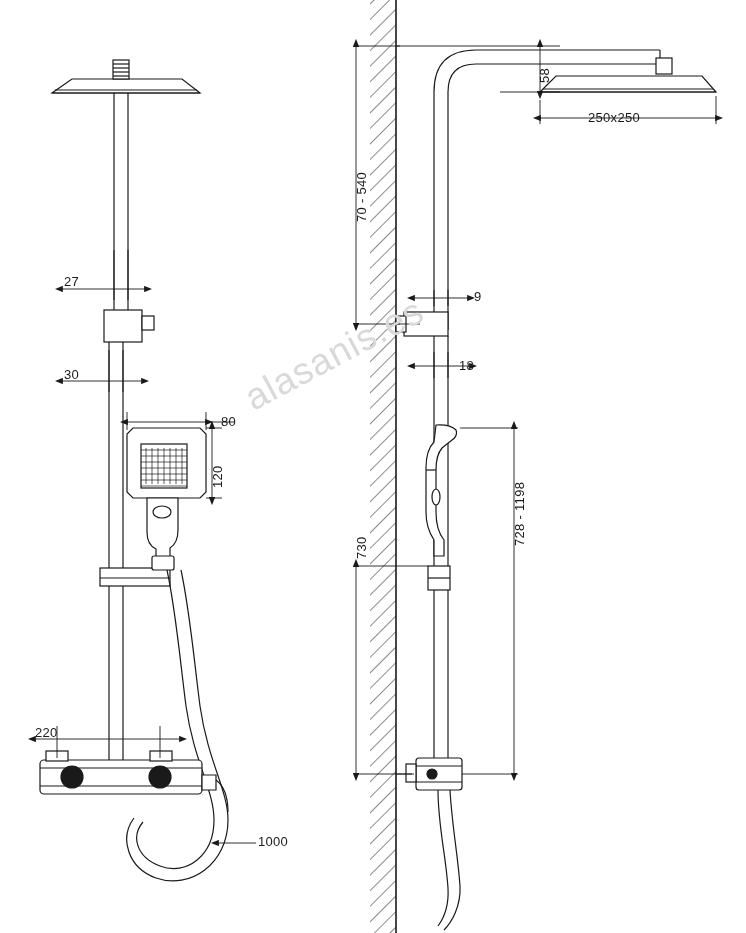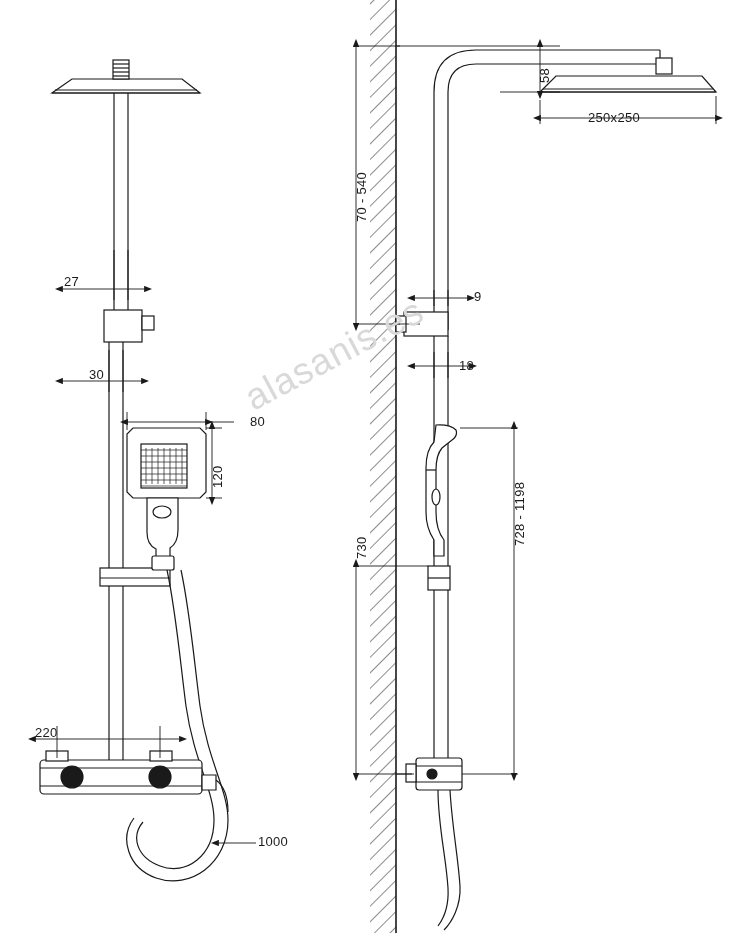--- a/index.html
+++ b/index.html
@@ -230,22 +230,22 @@
       <line x1="448" y1="290" x2="448" y2="306"></line>
       <line x1="414" y1="298" x2="468" y2="298" marker-start="url(#arrowStart)" marker-end="url(#arrowEnd)"></line>
 
       <line x1="434" y1="352" x2="434" y2="378"></line>
       <line x1="448" y1="352" x2="448" y2="378"></line>
       <line x1="414" y1="366" x2="470" y2="366" marker-start="url(#arrowStart)" marker-end="url(#arrowEnd)"></line>
     </g>
   </svg>
 
   <div class="dim-label" style="left:64px; top:274px;">27</div>
-  <div class="dim-label" style="left:64px; top:367px;margin-left:25px;">30</div>
-  <div class="dim-label" style="left:221px; top:414px;margin-left:29px;">80</div>
+  <div class="dim-label" style="left:64px; top:367px;">30</div>
+  <div class="dim-label" style="left:221px; top:414px;">80</div>
   <div class="dim-label vert" style="left:210px; top:488px;">120</div>
   <div class="dim-label" style="left:35px; top:725px;">220</div>
   <div class="dim-label" style="left:258px; top:834px;">1000</div>
 
   <div class="dim-label vert" style="left:354px; top:222px;">70 - 540</div>
   <div class="dim-label vert" style="left:354px; top:559px;">730</div>
   <div class="dim-label vert" style="left:512px; top:546px;">728 - 1198</div>
   <div class="dim-label vert" style="left:537px; top:83px;">58</div>
   <div class="dim-label" style="left:588px; top:110px;">250x250</div>
   <div class="dim-label" style="left:474px; top:289px;">9</div>

